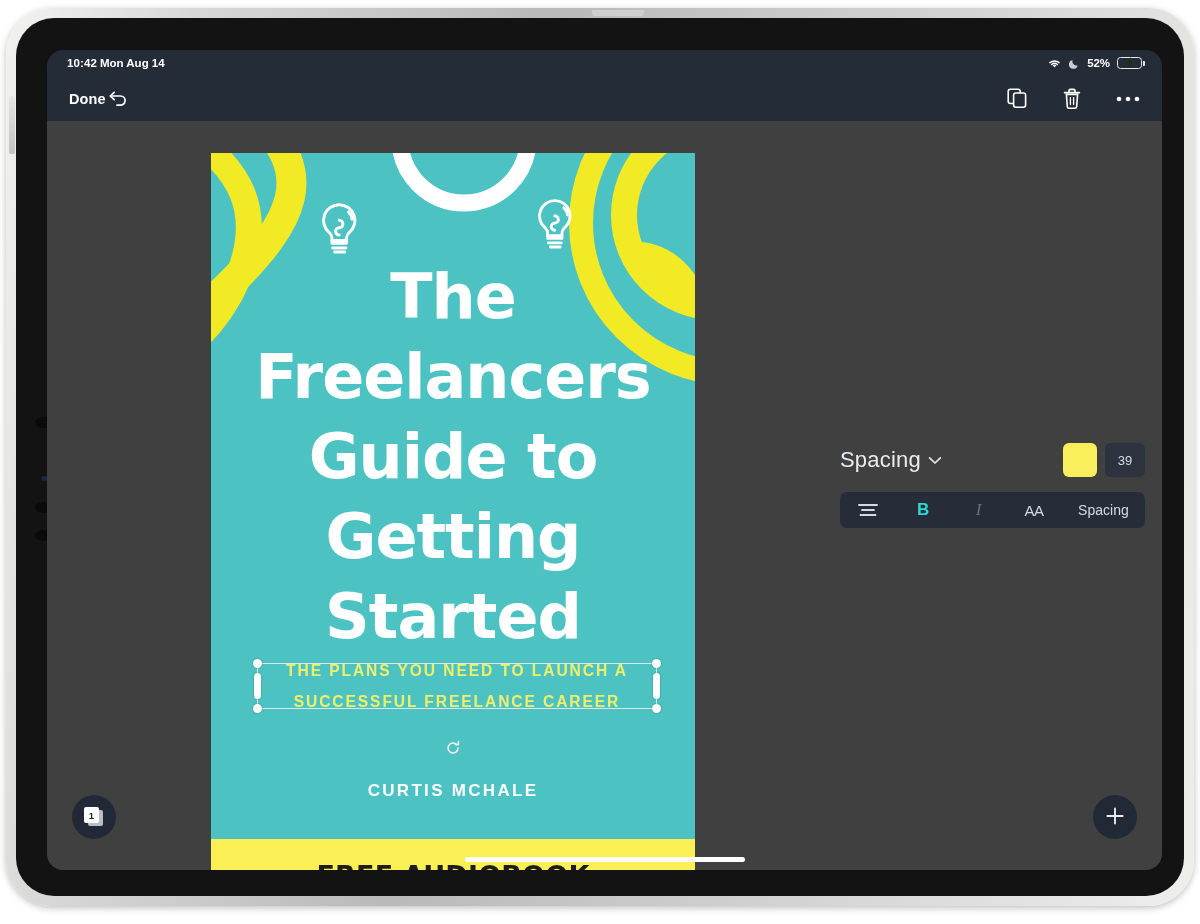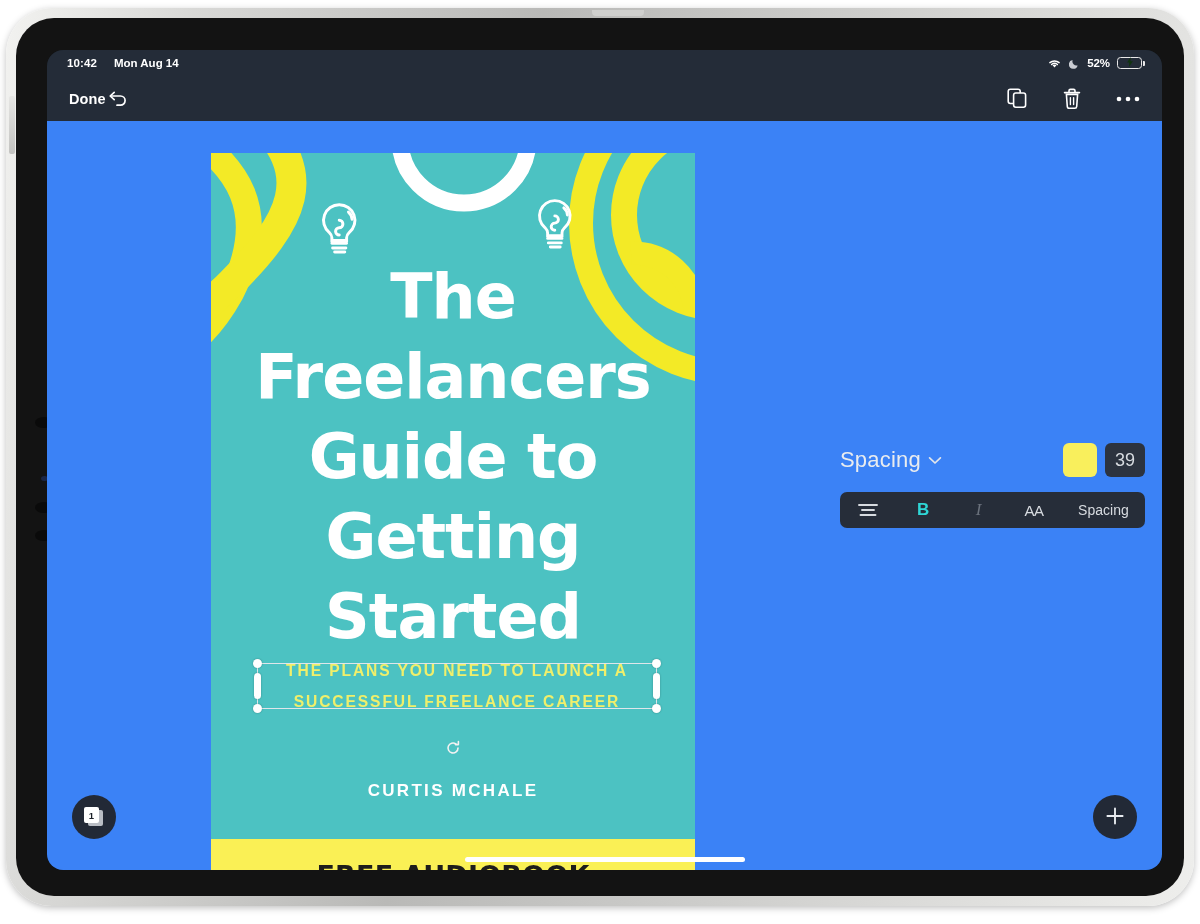--- a/index.html
+++ b/index.html
@@ -76,21 +76,21 @@
     height: 26px;
     background: #242c38;
     color: #ffffff;
     font-size: 11.5px;
     font-weight: bold;
     display: flex;
     align-items: center;
     padding: 0 20px;
     box-sizing: border-box;
   }
-  .sb-left { display: flex; align-items: center; gap: 17px; }
+  .sb-left { display: flex; align-items: center; gap: 3px; }
   .sb-right { margin-left: auto; display: flex; align-items: center; gap: 7px; }
   .sb-time { letter-spacing: .1px; }
   .sb-date { font-weight: bold; }
 
   .wifi-icon { width: 15px; height: 11px; position: relative; display:inline-block; }
   .moon-icon { width: 11px; height: 11px; display:inline-block; }
   .batt-pct { font-size: 11.5px; font-weight: bold; letter-spacing: -.1px; }
   .batt {
     position: relative;
     width: 25px; height: 12px;
@@ -137,21 +137,21 @@
     background: none; border: none; padding: 0;
     font-family: "Liberation Sans", sans-serif;
   }
   .tb-icon { cursor: pointer; display: flex; align-items:center; justify-content:center; }
 
   
   .canvas {
     position: absolute;
     left: 0; top: 71px;
     right: 0; bottom: 0;
-    background: #3b82f6;
+    background: #404040;
   }
 
   
   .artboard {
     position: absolute;
     left: 164px;
     top: 32px;
     width: 484px;
     height: 758px;
     background: #4cc2c2;
@@ -290,21 +290,21 @@
     width: 34px; height: 34px;
     background: #f9ef5c;
     border-radius: 6px;
     cursor: pointer;
   }
   .size-box {
     width: 40px; height: 34px;
     background: #2c333f;
     border-radius: 6px;
     color: #d7dbe0;
-    font-size: 18px;
+    font-size: 13px;
     display: flex;
     align-items: center;
     justify-content: center;
     cursor: pointer;
     border: none;
     font-family: "Liberation Sans", sans-serif;
   }
 
   .format-bar {
     margin-top: 13px;

